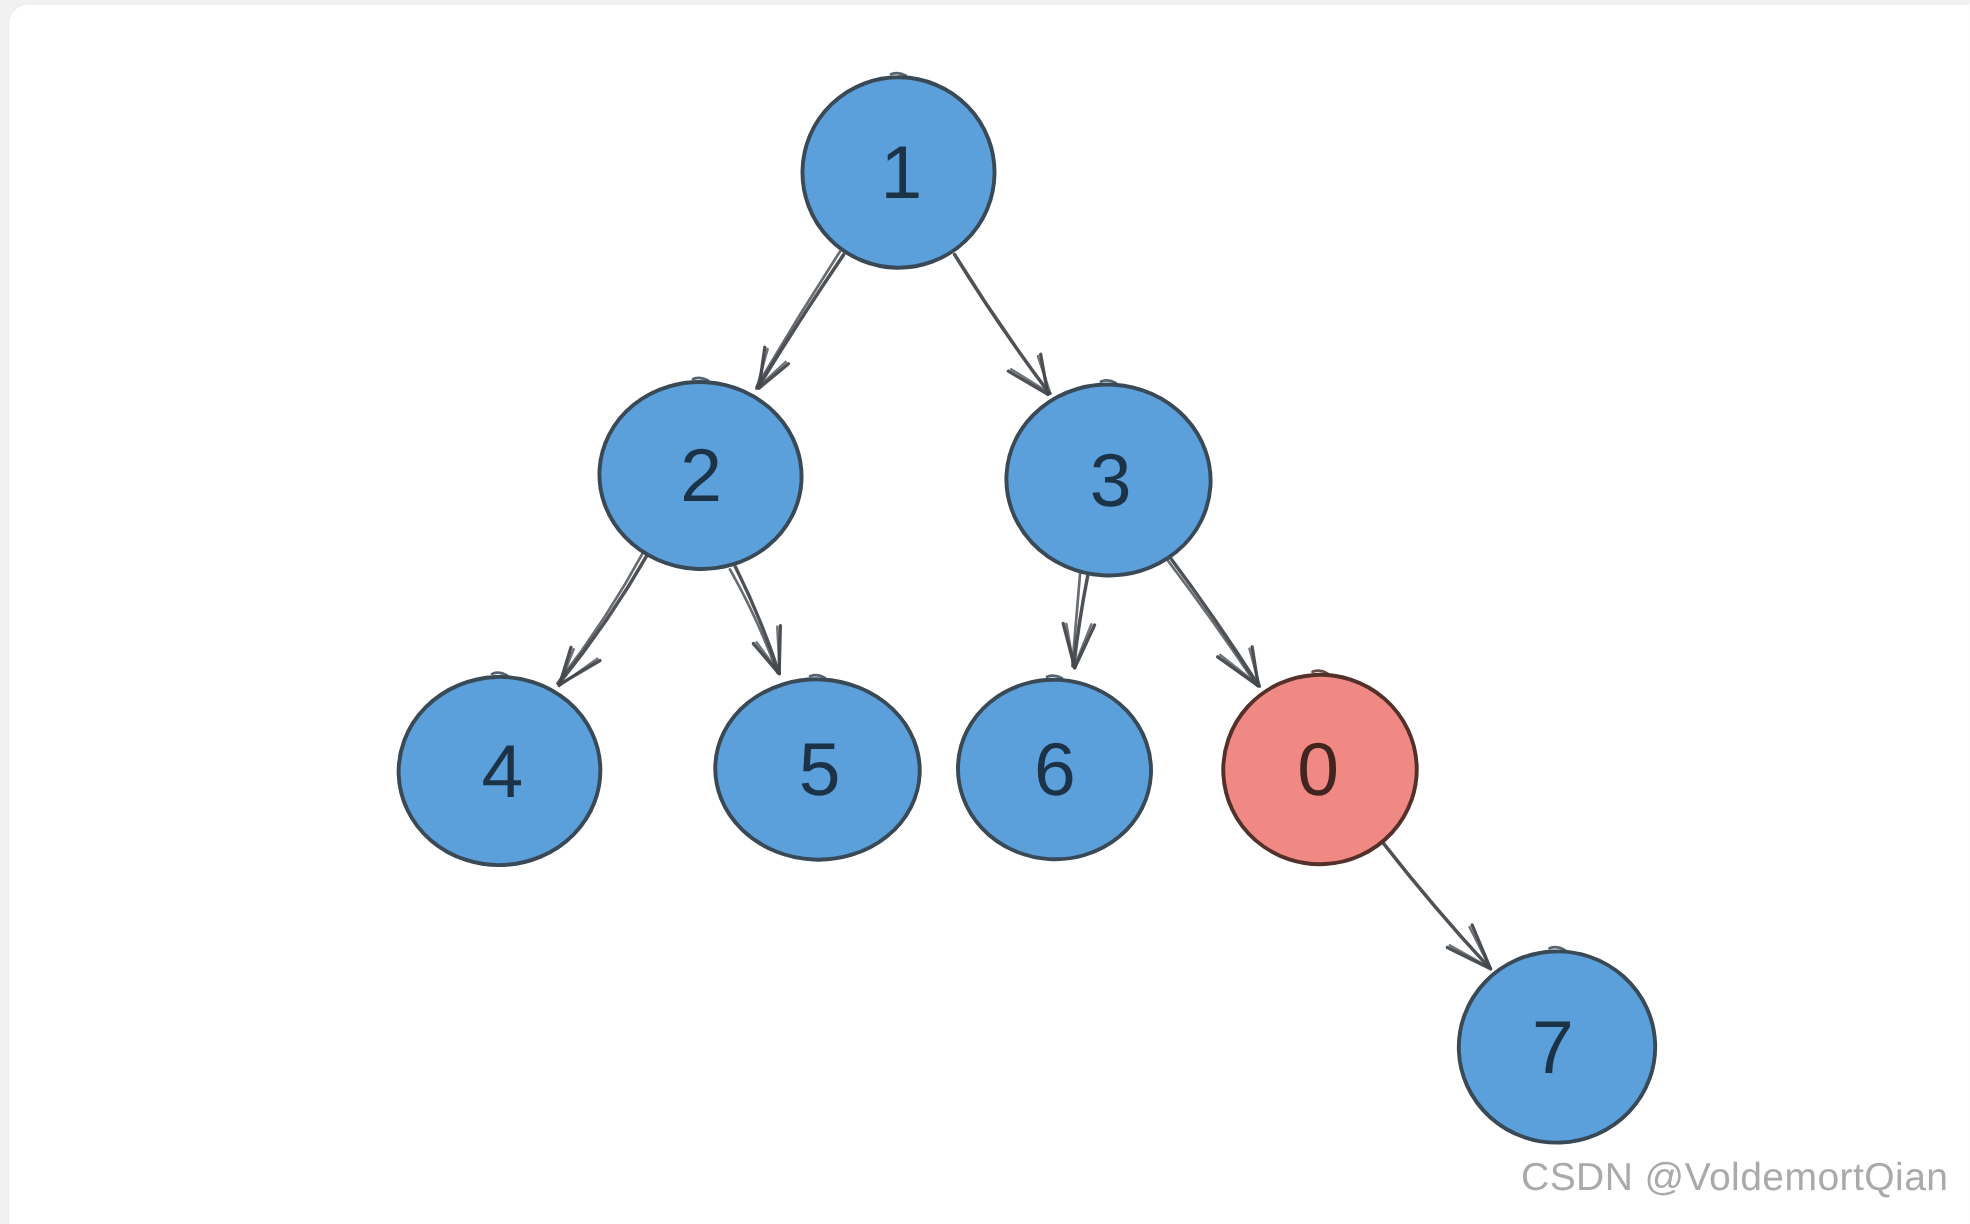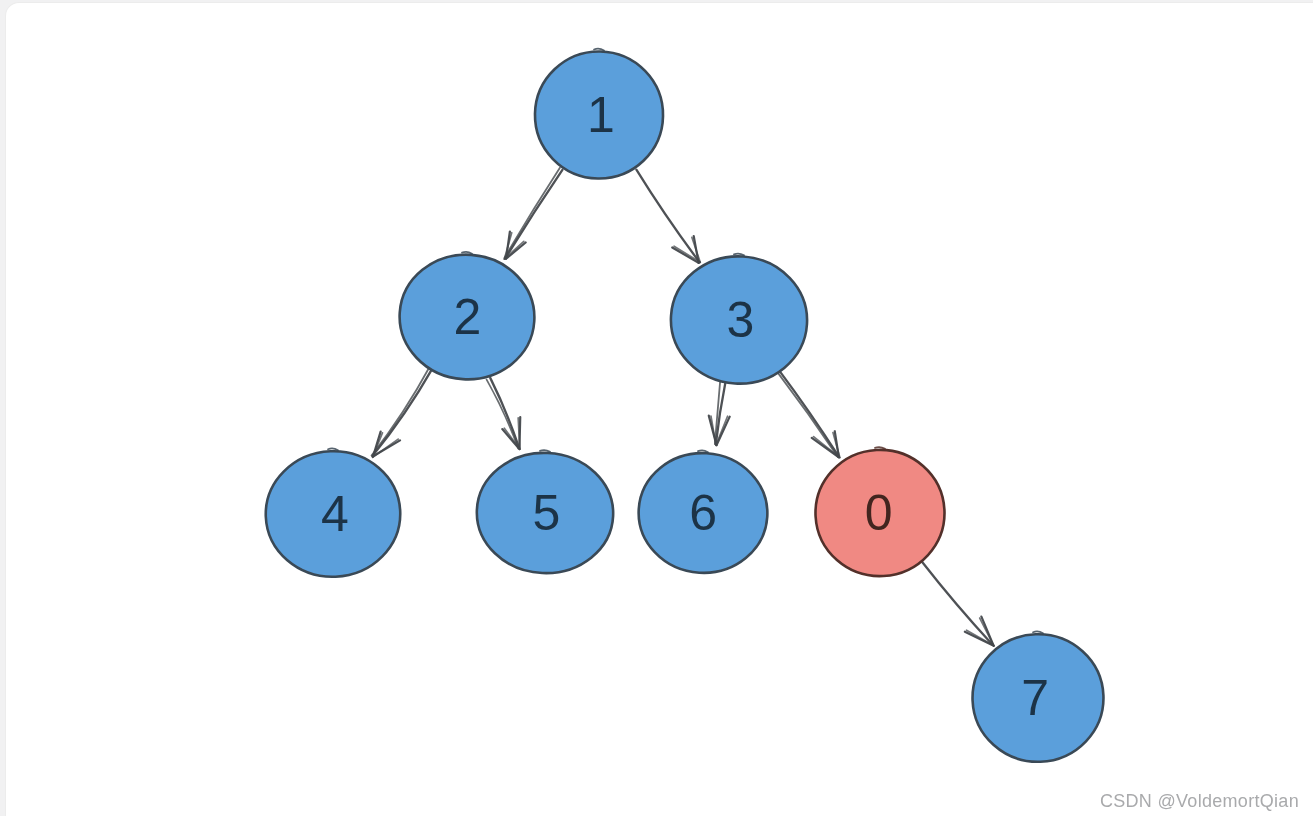--- a/index.html
+++ b/index.html
@@ -25,22 +25,22 @@
   .diagram-svg {
     position: absolute;
     left: 0;
     top: 0;
     width: 1313px;
     height: 816px;
   }
   .watermark {
     position: absolute;
     right: 14px;
-    bottom: 4px;
-    font-size: 18px;
+    bottom: 16px;
+    font-size: 26px;
     color: #a9aaac;
     letter-spacing: 0.3px;
     text-shadow: 1px 1px 0 rgba(255,255,255,0.9);
     user-select: none;
   }
 </style>
 </head>
 <body>
 
 <div class="canvas"></div>

